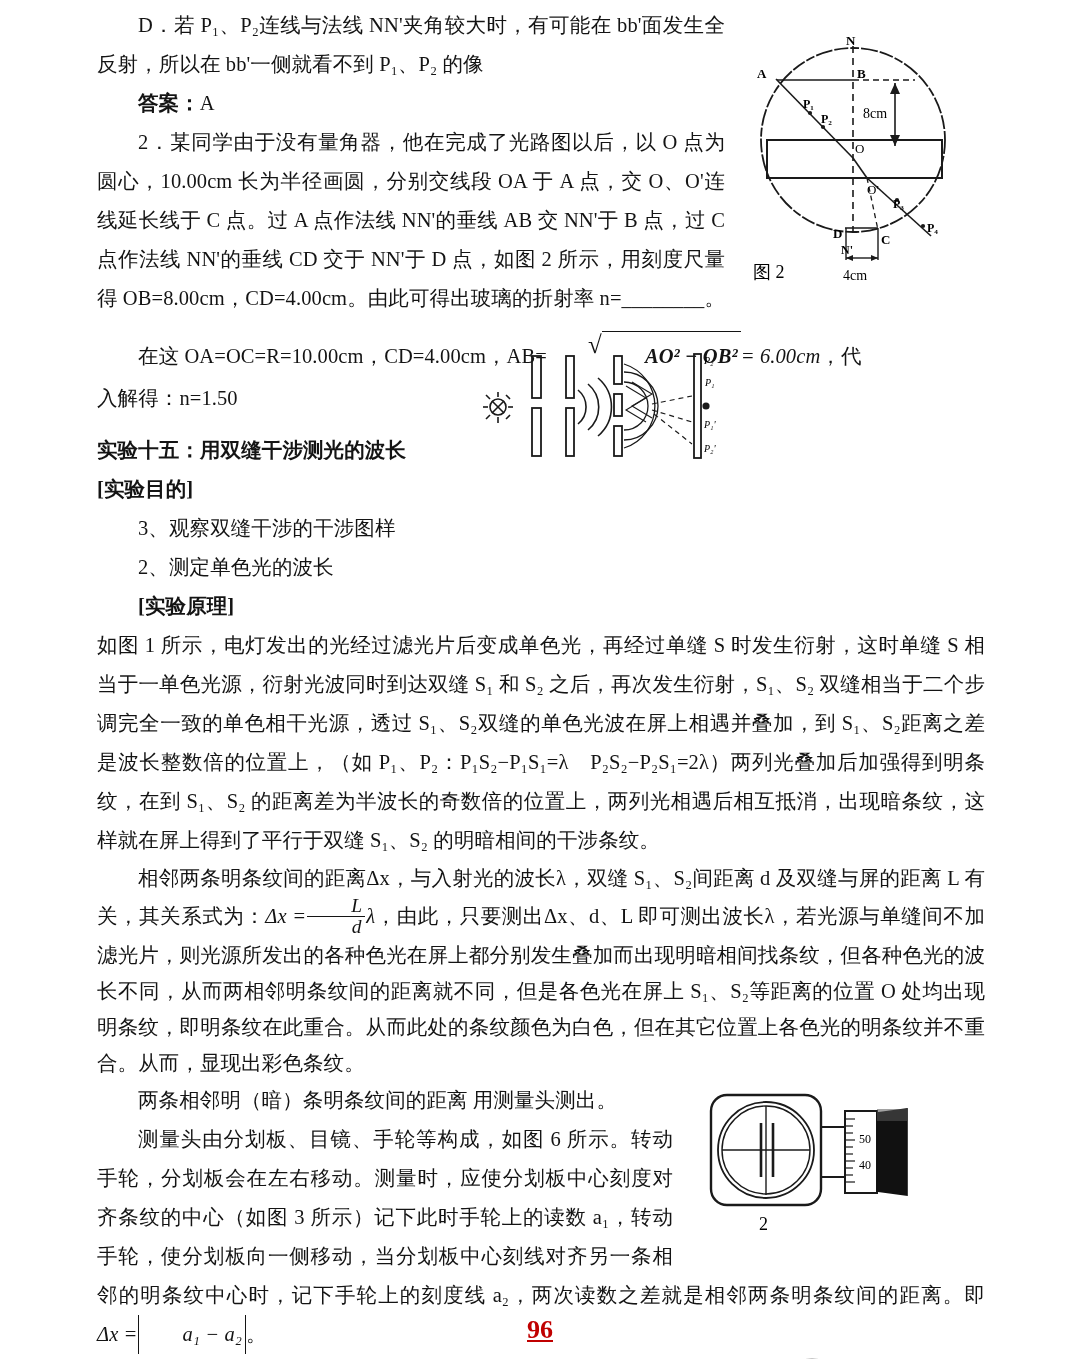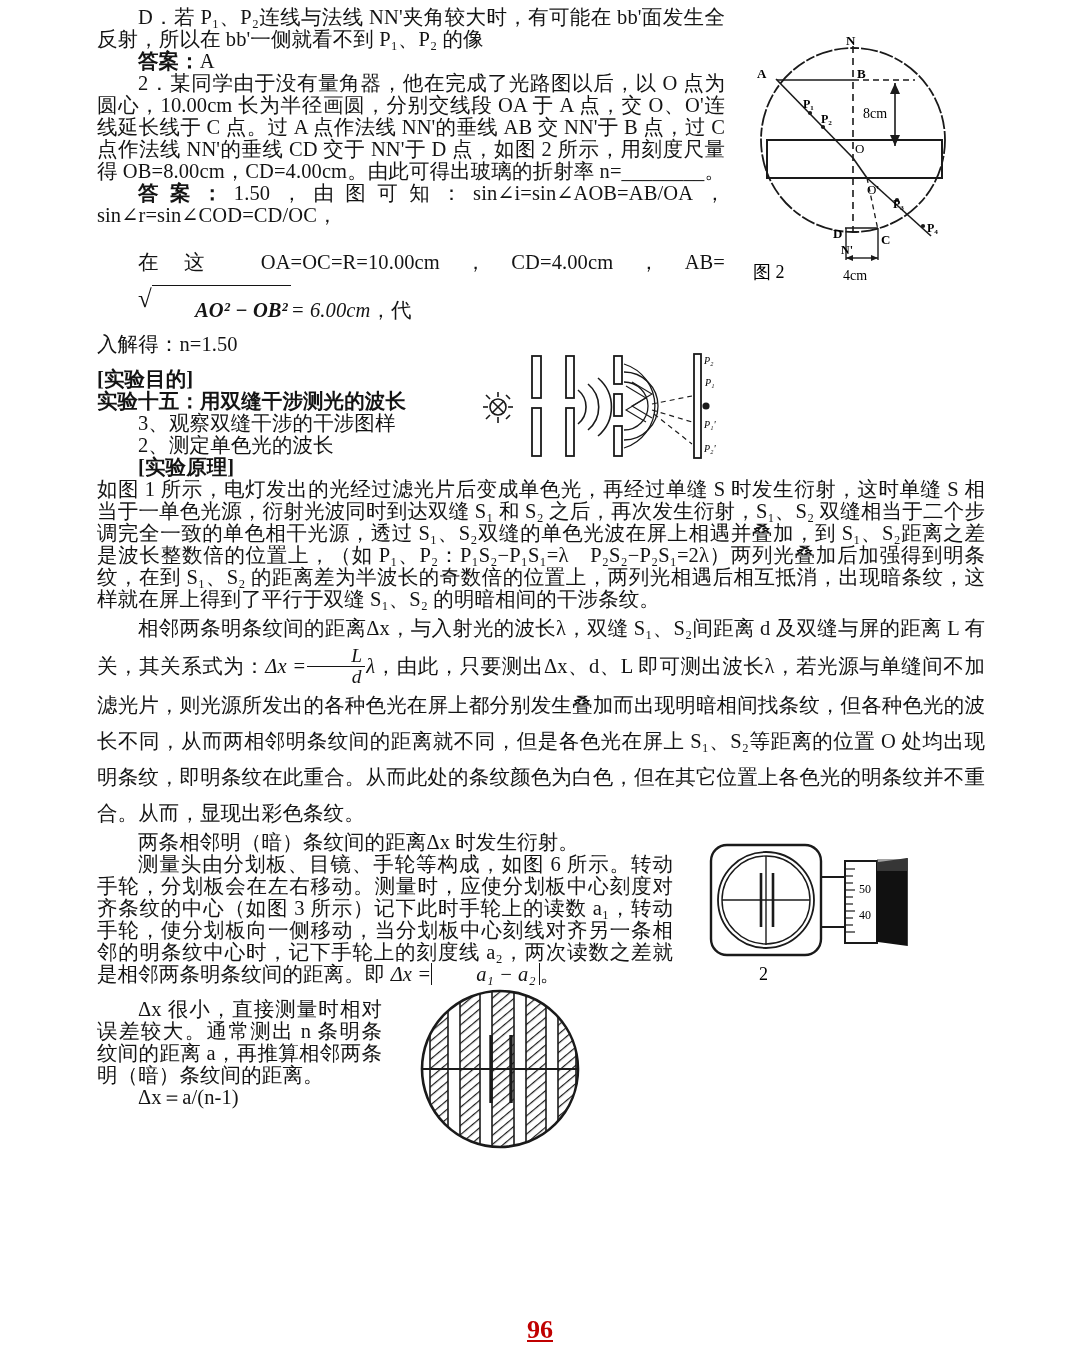--- a/index.html
+++ b/index.html
@@ -18,21 +18,21 @@
   .page {
     position: relative;
     width: 1080px;
     height: 1359px;
     box-sizing: border-box;
     padding: 6px 95px 0 97px;
   }
   p {
     margin: 0;
     font-size: 20.5px;
-    line-height: 22px;
+    line-height: 39px;
     text-align: justify;
     text-justify: inter-ideograph;
     letter-spacing: 0.1px;
   }
   .indent2 { text-indent: 2em; }
   .bold { font-weight: bold; }
   .it { font-style: italic; }
 
   
   .frac {
@@ -190,21 +190,20 @@
       <text x="18" y="250" font-size="18" font-family="Liberation Serif, serif">图 2</text>
     </svg>
   </div>
 
   <p class="indent2">D．若 P₁、P₂连线与法线 NN'夹角较大时，有可能在 bb'面发生全反射，所以在 bb'一侧就看不到 P₁、P₂ 的像</p>
 
   <p class="indent2"><span class="bold">答案：</span><span>A</span></p>
 
   <p class="indent2">2．某同学由于没有量角器，他在完成了光路图以后，以 O 点为圆心，10.00cm 长为半径画圆，分别交线段 OA 于 A 点，交 O、O'连线延长线于 C 点。过 A 点作法线 NN'的垂线 AB 交 NN'于 B 点，过 C 点作法线 NN'的垂线 CD 交于 NN'于 D 点，如图 2 所示，用刻度尺量得 OB=8.00cm，CD=4.00cm。由此可得出玻璃的折射率 n=________。</p>
 
-  <p class="indent2"><span class="bold">答案：</span><span>1.50，由图可知：sin∠i=sin∠AOB=AB/OA，sin∠r=sin∠COD=CD/OC，</span></p>
 
   <div class="spacer-sm"></div>
 
   <p class="indent2 line-tall"><span>在这 OA=OC=R=10.00cm，CD=4.00cm，AB=</span><span class="radical"><span class="tick">√</span><span class="bar">AO² − OB²</span></span><span class="it">= 6.00cm</span><span>，代</span></p>
 
   <p>入解得：n=1.50</p>
 
   <div class="fig" style="left:474px; top:352px;">
     <svg width="270" height="110" viewBox="0 0 270 110">
 
@@ -254,22 +253,22 @@
       <circle cx="232" cy="54" r="3.6" fill="#1a1a1a"></circle>
       <text x="230" y="12" font-size="10" font-style="italic" font-family="Liberation Serif, serif">P₂</text>
       <text x="231" y="34" font-size="10" font-style="italic" font-family="Liberation Serif, serif">P₁</text>
       <text x="230" y="76" font-size="10" font-style="italic" font-family="Liberation Serif, serif">P₁'</text>
       <text x="230" y="100" font-size="10" font-style="italic" font-family="Liberation Serif, serif">P₂'</text>
     </svg>
   </div>
 
   <div class="spacer-sm"></div>
 
+  <p class="bold">实验十五：用双缝干涉测光的波长</p>
   <p class="bold">[实验目的]</p>
-  <p class="bold">实验十五：用双缝干涉测光的波长</p>
   <p class="indent2">3、观察双缝干涉的干涉图样</p>
   <p class="indent2">2、测定单色光的波长</p>
   <p class="indent2 bold">[实验原理]</p>
 
   <p>如图 1 所示，电灯发出的光经过滤光片后变成单色光，再经过单缝 S 时发生衍射，这时单缝 S 相当于一单色光源，衍射光波同时到达双缝 S₁ 和 S₂ 之后，再次发生衍射，S₁、S₂ 双缝相当于二个步调完全一致的单色相干光源，透过 S₁、S₂双缝的单色光波在屏上相遇并叠加，到 S₁、S₂距离之差是波长整数倍的位置上，（如 P₁、P₂：P₁S₂−P₁S₁=λ　P₂S₂−P₂S₁=2λ）两列光叠加后加强得到明条纹，在到 S₁、S₂ 的距离差为半波长的奇数倍的位置上，两列光相遇后相互抵消，出现暗条纹，这样就在屏上得到了平行于双缝 S₁、S₂ 的明暗相间的干涉条纹。</p>
 
   <p class="indent2" style="line-height:36px;"><span>相邻两条明条纹间的距离Δx，与入射光的波长λ，双缝 S₁、S₂间距离 d 及双缝与屏的距离 L 有关，其关系式为：</span><span style="white-space:nowrap;"><span class="it">Δx =</span><span class="frac"><span class="num">L</span><span class="den">d</span></span><span class="it">λ</span></span><span>，由此，只要测出Δx、d、L 即可测出波长λ，若光源与单缝间不加滤光片，则光源所发出的各种色光在屏上都分别发生叠加而出现明暗相间找条纹，但各种色光的波长不同，从而两相邻明条纹间的距离就不同，但是各色光在屏上 S₁、S₂等距离的位置 O 处均出现明条纹，即明条纹在此重合。从而此处的条纹颜色为白色，但在其它位置上各色光的明条纹并不重合。从而，显现出彩色条纹。</span></p>
 
   <div class="float-measure">
     <svg width="300" height="152" viewBox="0 0 300 152">
@@ -303,21 +302,21 @@
       <text x="174" y="58" font-size="12" font-family="Liberation Serif, serif">50</text>
       <text x="174" y="84" font-size="12" font-family="Liberation Serif, serif">40</text>
 
       <path d="M192 28 L222 24 L222 110 L192 106 Z" fill="#111111" stroke="#111111" stroke-width="1.6"></path>
       <rect x="192" y="24" width="30" height="12" fill="#555" opacity="0.55"></rect>
 
       <text x="74" y="145" font-size="18" font-family="Liberation Serif, serif">2</text>
     </svg>
   </div>
 
-  <p class="indent2">两条相邻明（暗）条纹间的距离Δx 时发生衍射。</p>
+  <p class="indent2">两条相邻明（暗）条明条纹间的距离 用测量头测出。</p>
   <p class="indent2"><span>测量头由分划板、目镜、手轮等构成，如图 6 所示。转动手轮，分划板会在左右移动。测量时，应使分划板中心刻度对齐条纹的中心（如图 3 所示）记下此时手轮上的读数 a₁，转动手轮，使分划板向一侧移动，当分划板中心刻线对齐另一条相邻的明条纹中心时，记下手轮上的刻度线 a₂，两次读数之差就是相邻两条明条纹间的距离。即</span> <span style="white-space:nowrap;"><span class="it">Δx =</span><span class="absv">a₁ − a₂</span></span><span>。</span></p>
 
   <div class="float-fringe">
     <svg width="215" height="168" viewBox="0 0 215 168">
       <defs>
         <clipPath id="circClip">
           <circle cx="104" cy="82" r="78"></circle>
         </clipPath>
         <pattern id="hatch" width="7" height="7" patternTransform="rotate(50)" patternUnits="userSpaceOnUse">
           <line x1="0" y1="0" x2="0" y2="7" stroke="#1a1a1a" stroke-width="2.4"></line>

